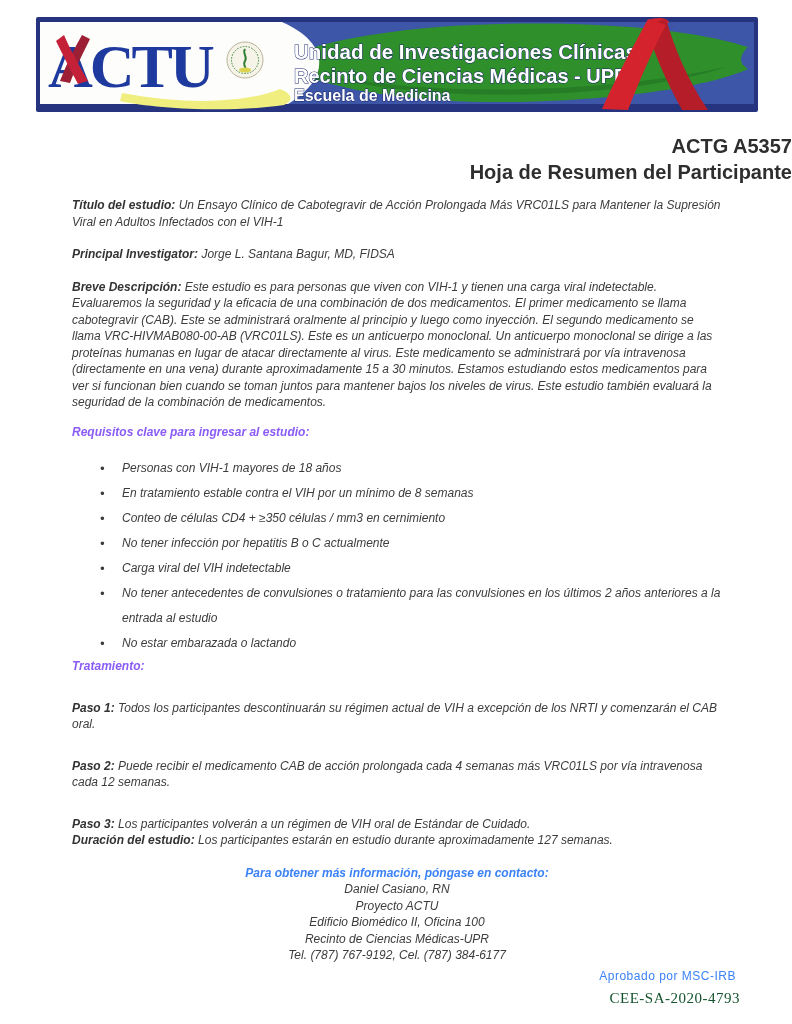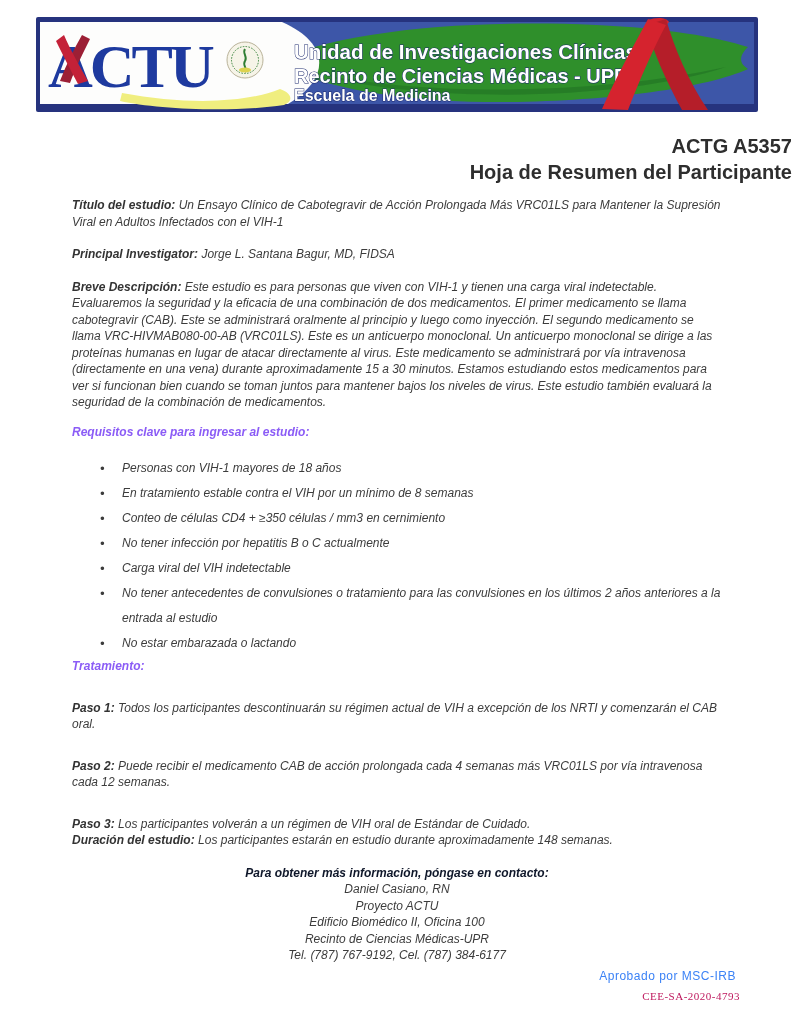--- a/index.html
+++ b/index.html
@@ -27,27 +27,27 @@
   .content b { color:#333333; }
   .sec-heading { font-weight:bold; color:#8b5cf6; margin:0; }
   ul.req-list { list-style:none; margin:3px 0 2px 0; padding:0 0 0 28px; }
   ul.req-list li { position:relative; padding-left:22px; line-height:25px; }
   ul.req-list li::before { content:"•"; position:absolute; left:0; top:0; font-size:13px; }
   .pasos p { margin:25px 0 0 0; }
   .duracion { margin:16px 0 0 0; }
 
   
   .contact { margin-top:13px; text-align:center; }
-  .contact .c-head { font-weight:bold; color:#0f172a; }
+  .contact .c-head { font-weight:bold; color:#3b82f6; }
   .contact div { line-height:16.5px; }
 
   
   .approved { position:absolute; top:969px; right:56px; font-size:12px; color:#3b82f6;
               letter-spacing:0.5px; }
-  .cee { position:absolute; top:990px; right:52px; font-size:11px; color:#be185d;
+  .cee { position:absolute; top:990px; right:52px; font-size:15px; color:#14532d;
          font-family:"Liberation Serif", serif; letter-spacing:0.5px; }
 </style>
 </head>
 <body>
 
 <div class="page">
 
   <div class="header-wrap">
     <svg width="722" height="95" viewBox="0 0 722 95">
 
@@ -131,21 +131,21 @@
         <span>Puede recibir el medicamento CAB de acción prolongada cada 4 semanas más VRC01LS por vía intravenosa cada 12 semanas.</span>
       </p>
       <p>
         <b>Paso 3:</b>
         <span>Los participantes volverán a un régimen de VIH oral de Estándar de Cuidado.</span>
       </p>
     </div>
 
     <p class="duracion">
       <b>Duración del estudio:</b>
-      <span>Los participantes estarán en estudio durante aproximadamente 148 semanas.</span>
+      <span>Los participantes estarán en estudio durante aproximadamente 127 semanas.</span>
     </p>
 
     <div class="contact">
       <div class="c-head">Para obtener más información, póngase en contacto:</div>
       <div>Daniel Casiano, RN</div>
       <div>Proyecto ACTU</div>
       <div>Edificio Biomédico II, Oficina 100</div>
       <div>Recinto de Ciencias Médicas-UPR</div>
       <div>Tel. (787) 767-9192, Cel. (787) 384-6177</div>
     </div>

